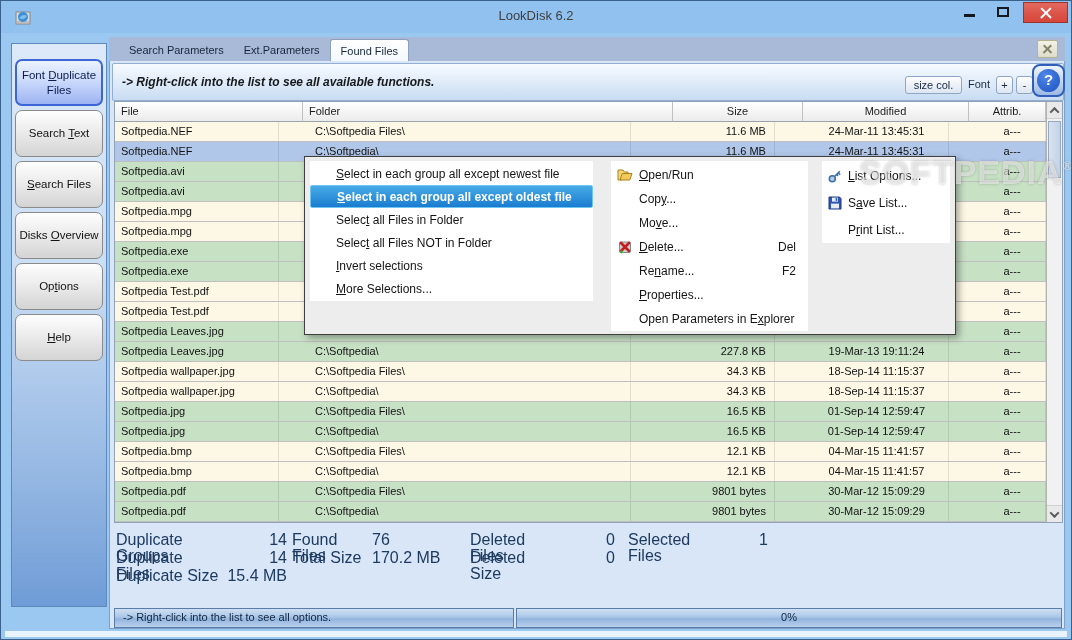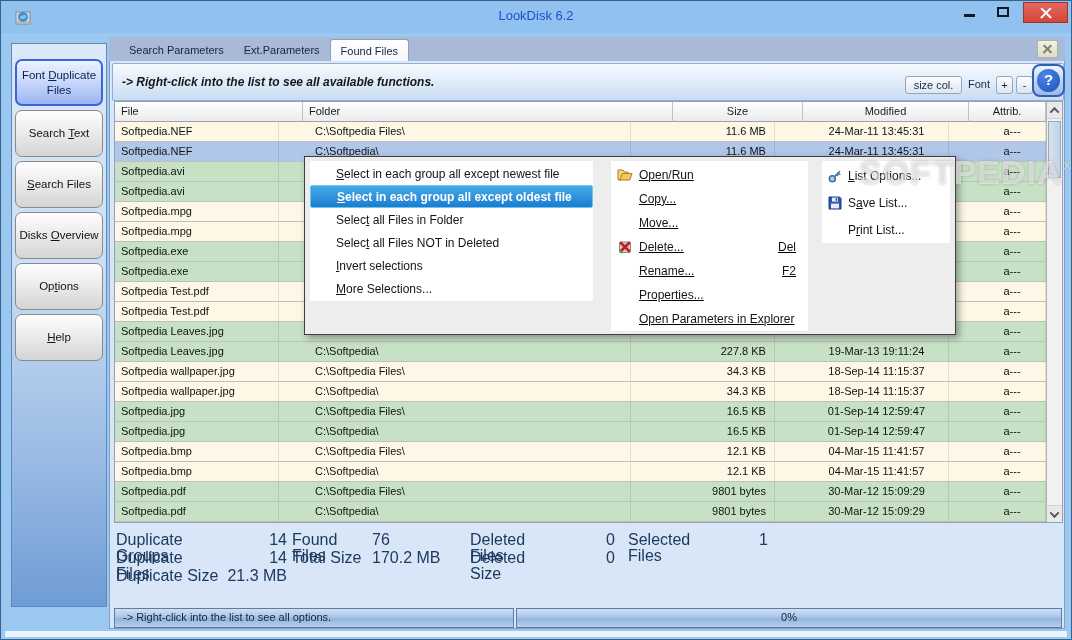--- a/index.html
+++ b/index.html
@@ -6,21 +6,21 @@
   html,body { background:#555; }
   body { font-family:"Liberation Sans", sans-serif; }
 
   .window { position:relative; width:1072px; height:640px; margin:0 auto;
             background:#9ac8f0; border:1px solid #39618c; overflow:hidden; }
 
   
   .titlebar { position:absolute; left:0; top:0; right:0; height:32px; background:#91c1ee; }
   .win-icon { position:absolute; left:13px; top:7px; width:18px; height:18px; }
   .win-title { position:absolute; left:0; right:0; top:0; height:32px; line-height:30px;
-               text-align:center; font-size:13px; color:#1d4ed8; }
+               text-align:center; font-size:13px; color:#404040; }
   .btn-min { position:absolute; right:88px; top:0; width:28px; height:22px;
              display:flex; align-items:center; justify-content:center; }
   .btn-min .bar { width:11px; height:3px; background:#15181c; margin-top:6px; }
   .btn-max { position:absolute; right:54px; top:0; width:28px; height:22px;
              display:flex; align-items:center; justify-content:center; }
   .btn-max .box { width:12px; height:10px; border:2px solid #15181c; background:transparent; }
   .btn-close { position:absolute; right:3px; top:1px; width:45px; height:21px;
                background:linear-gradient(180deg,#e2685e,#d7453a); border:1px solid #9c352b;
                display:flex; align-items:center; justify-content:center; }
   .x-icon { position:relative; width:12px; height:12px; }
@@ -123,21 +123,21 @@
   .bseg.left { width:400px; padding-left:8px; }
   .bseg.right { flex:1; text-align:center; }
 
   .bottom-strip { position:absolute; left:4px; right:4px; top:630px; height:6px; background:#e9f3fb; }
 
   
   .menu { position:absolute; left:303px; top:155px; width:652px; height:179px; z-index:40;
           background:#ededed; border:1px solid #3f3f3f; box-shadow:3px 3px 7px rgba(0,0,0,0.35); }
   .mpanel { position:absolute; background:#fff; }
   .mp1 { left:5px;   top:4px; width:283px; height:140px; padding-top:1px; }
-  .mp2 { left:306px; top:4px; width:197px; height:170px; padding-top:2px;text-decoration:underline; }
+  .mp2 { left:306px; top:4px; width:197px; height:170px; padding-top:2px; }
   .mp3 { left:517px; top:4px; width:128px; height:82px;  padding-top:1px; }
   .mitem { position:relative; display:flex; align-items:center; font-size:12px; color:#141414; cursor:default; }
   .mp1 .mitem { height:23px; padding-left:26px; }
   .mp2 .mitem { height:24px; }
   .mp3 .mitem { height:27px; }
   .micon { width:28px; display:flex; justify-content:center; align-items:center; flex:none; }
   .mp3 .micon { width:26px; }
   .mlabel { flex:1; white-space:nowrap; }
   .mshortcut { padding-right:12px; }
   .mitem.hl { background:linear-gradient(180deg,#47abe7,#1b7cd0); border:1px solid #6ec6f2; border-radius:2px;
@@ -385,21 +385,21 @@
           <div class="srow">
             <span class="slabel">Duplicate Groups</span>
             <span class="svalue">14</span>
           </div>
           <div class="srow">
             <span class="slabel">Duplicate Files</span>
             <span class="svalue">14</span>
           </div>
           <div class="srow">
             <span class="slabel">Duplicate Size</span>
-            <span class="svalue">21.3 MB</span>
+            <span class="svalue">15.4 MB</span>
           </div>
         </div>
         <div class="sg sg1">
           <div class="srow">
             <span class="slabel">Found Files</span>
             <span class="svalue">76</span>
           </div>
           <div class="srow">
             <span class="slabel">Total Size</span>
             <span class="svalue">170.2 MB</span>
@@ -434,21 +434,21 @@
         <div class="mitem">
           <span class="mlabel"><span></span><span class="mnemo">S</span><span>elect in each group all except newest file</span></span>
         </div>
         <div class="mitem hl">
           <span class="mlabel"><span></span><span class="mnemo">S</span><span>elect in each group all except oldest file</span></span>
         </div>
         <div class="mitem">
           <span class="mlabel"><span>Selec</span><span class="mnemo">t</span><span> all Files in Folder</span></span>
         </div>
         <div class="mitem">
-          <span class="mlabel"><span>Selec</span><span class="mnemo">t</span><span> all Files NOT in Deleted</span></span>
+          <span class="mlabel"><span>Selec</span><span class="mnemo">t</span><span> all Files NOT in Folder</span></span>
         </div>
         <div class="mitem">
           <span class="mlabel"><span></span><span class="mnemo">I</span><span>nvert selections</span></span>
         </div>
         <div class="mitem">
           <span class="mlabel"><span></span><span class="mnemo">M</span><span>ore Selections...</span></span>
         </div>
       </div>
     <div class="mpanel mp2" id="mp2">
         <div class="mitem">

